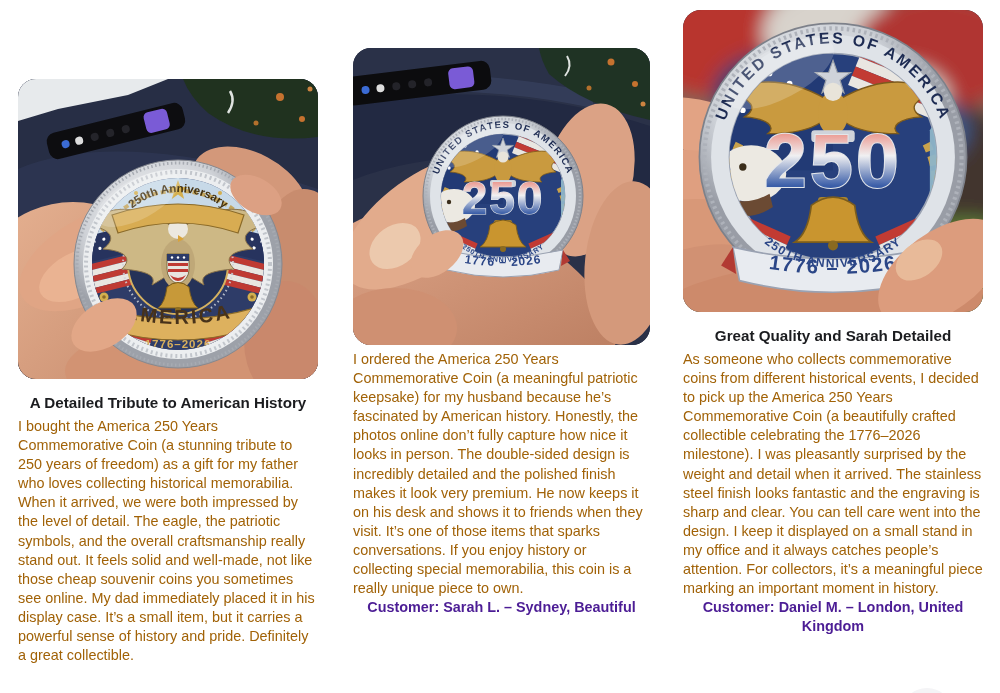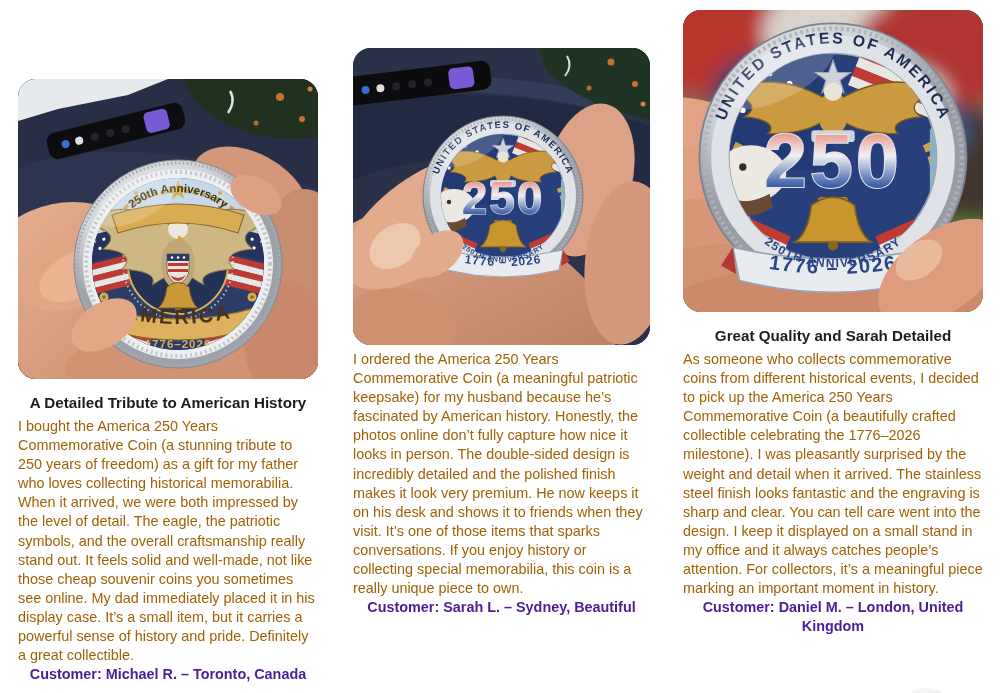--- a/index.html
+++ b/index.html
@@ -221,21 +221,20 @@
         </g>
 
         <g>
           <ellipse cx="86" cy="246" rx="36" ry="22" transform="rotate(-32 86 246)" fill="#e2a787"></ellipse>
           <ellipse cx="238" cy="116" rx="28" ry="17" transform="rotate(30 238 116)" fill="#dca083"></ellipse>
         </g>
       </svg>
     </div>
     <h3 class="t-title">A Detailed Tribute to American History</h3>
     <p class="t-body">I bought the America 250 Years Commemorative Coin (a stunning tribute to 250 years of freedom) as a gift for my father who loves collecting historical memorabilia. When it arrived, we were both impressed by the level of detail. The eagle, the patriotic symbols, and the overall craftsmanship really stand out. It feels solid and well-made, not like those cheap souvenir coins you sometimes see online. My dad immediately placed it in his display case. It’s a small item, but it carries a powerful sense of history and pride. Definitely a great collectible.</p>
-    <div class="t-customer">Customer: Michael R. – Toronto, Canada</div>
   </article>
 
   <article class="card card2">
     <div class="photo">
       <svg width="297" height="297" viewBox="0 0 297 297">
         <defs>
           <radialGradient id="silver2" cx="40%" cy="30%">
             <stop offset="0%" stop-color="#f2f3f5"></stop>
               <stop offset="70%" stop-color="#ccd0d6"></stop>
               <stop offset="100%" stop-color="#999da6"></stop>

